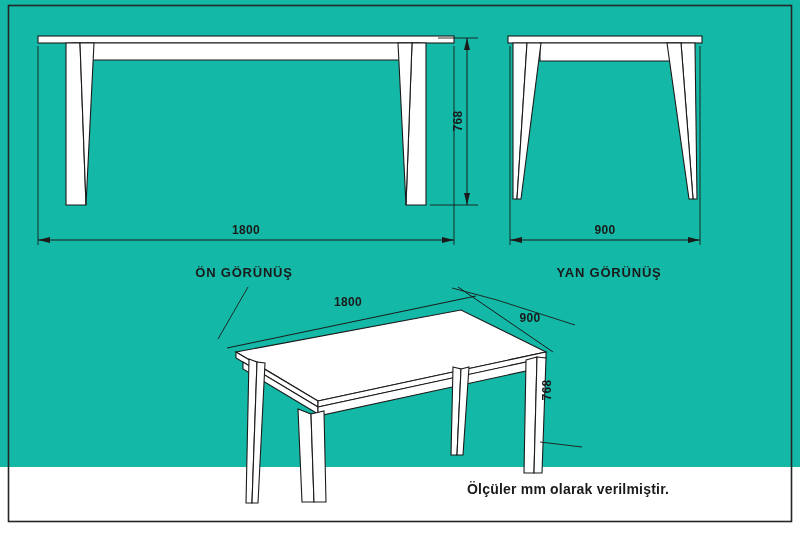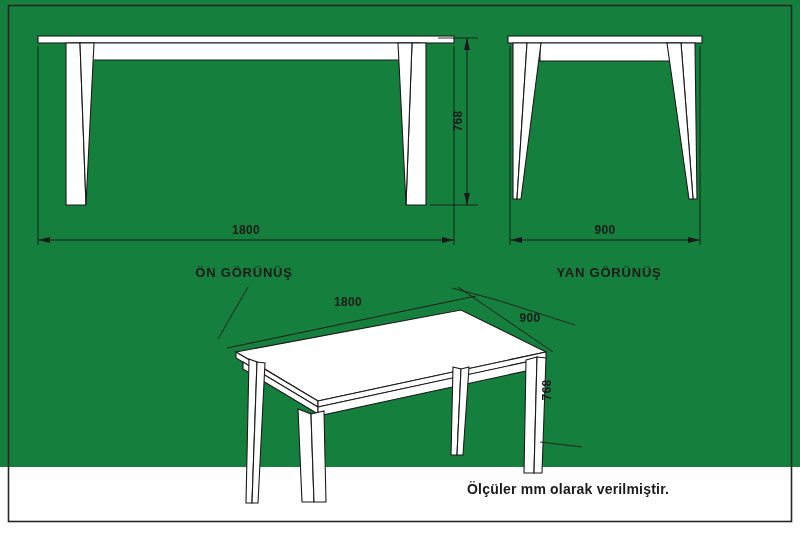--- a/index.html
+++ b/index.html
@@ -10,21 +10,21 @@
   body {
     width: 800px;
     height: 533px;
     font-family: "Liberation Sans", sans-serif;
     overflow: hidden;
   }
   #sheet {
     position: relative;
     width: 800px;
     height: 467px;
-    background: #15803d;
+    background: #14b8a6;
   }
   #sheet svg {
     display: block;
     width: 800px;
     height: 533px;
   }
   .dimtext {
     font-family: "Liberation Sans", sans-serif;
     font-size: 12px;
     font-weight: bold;

